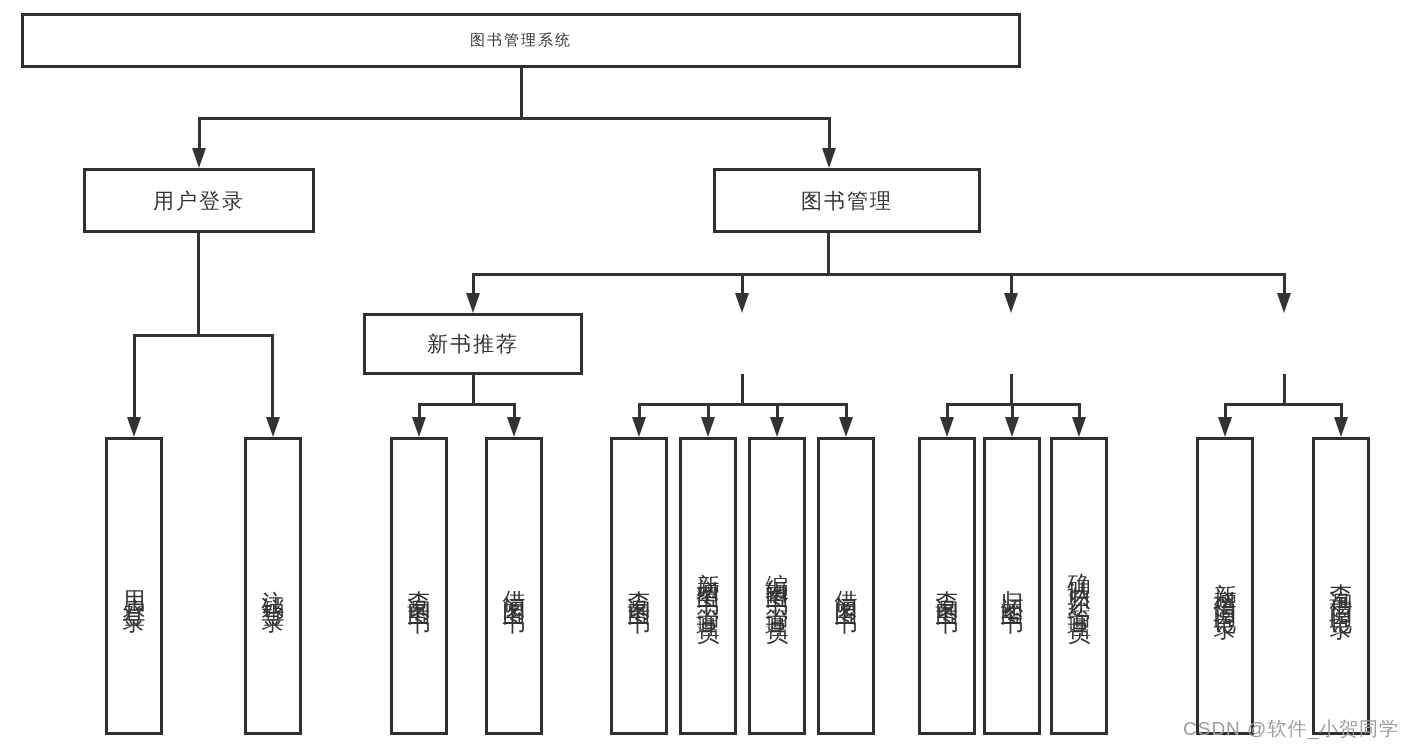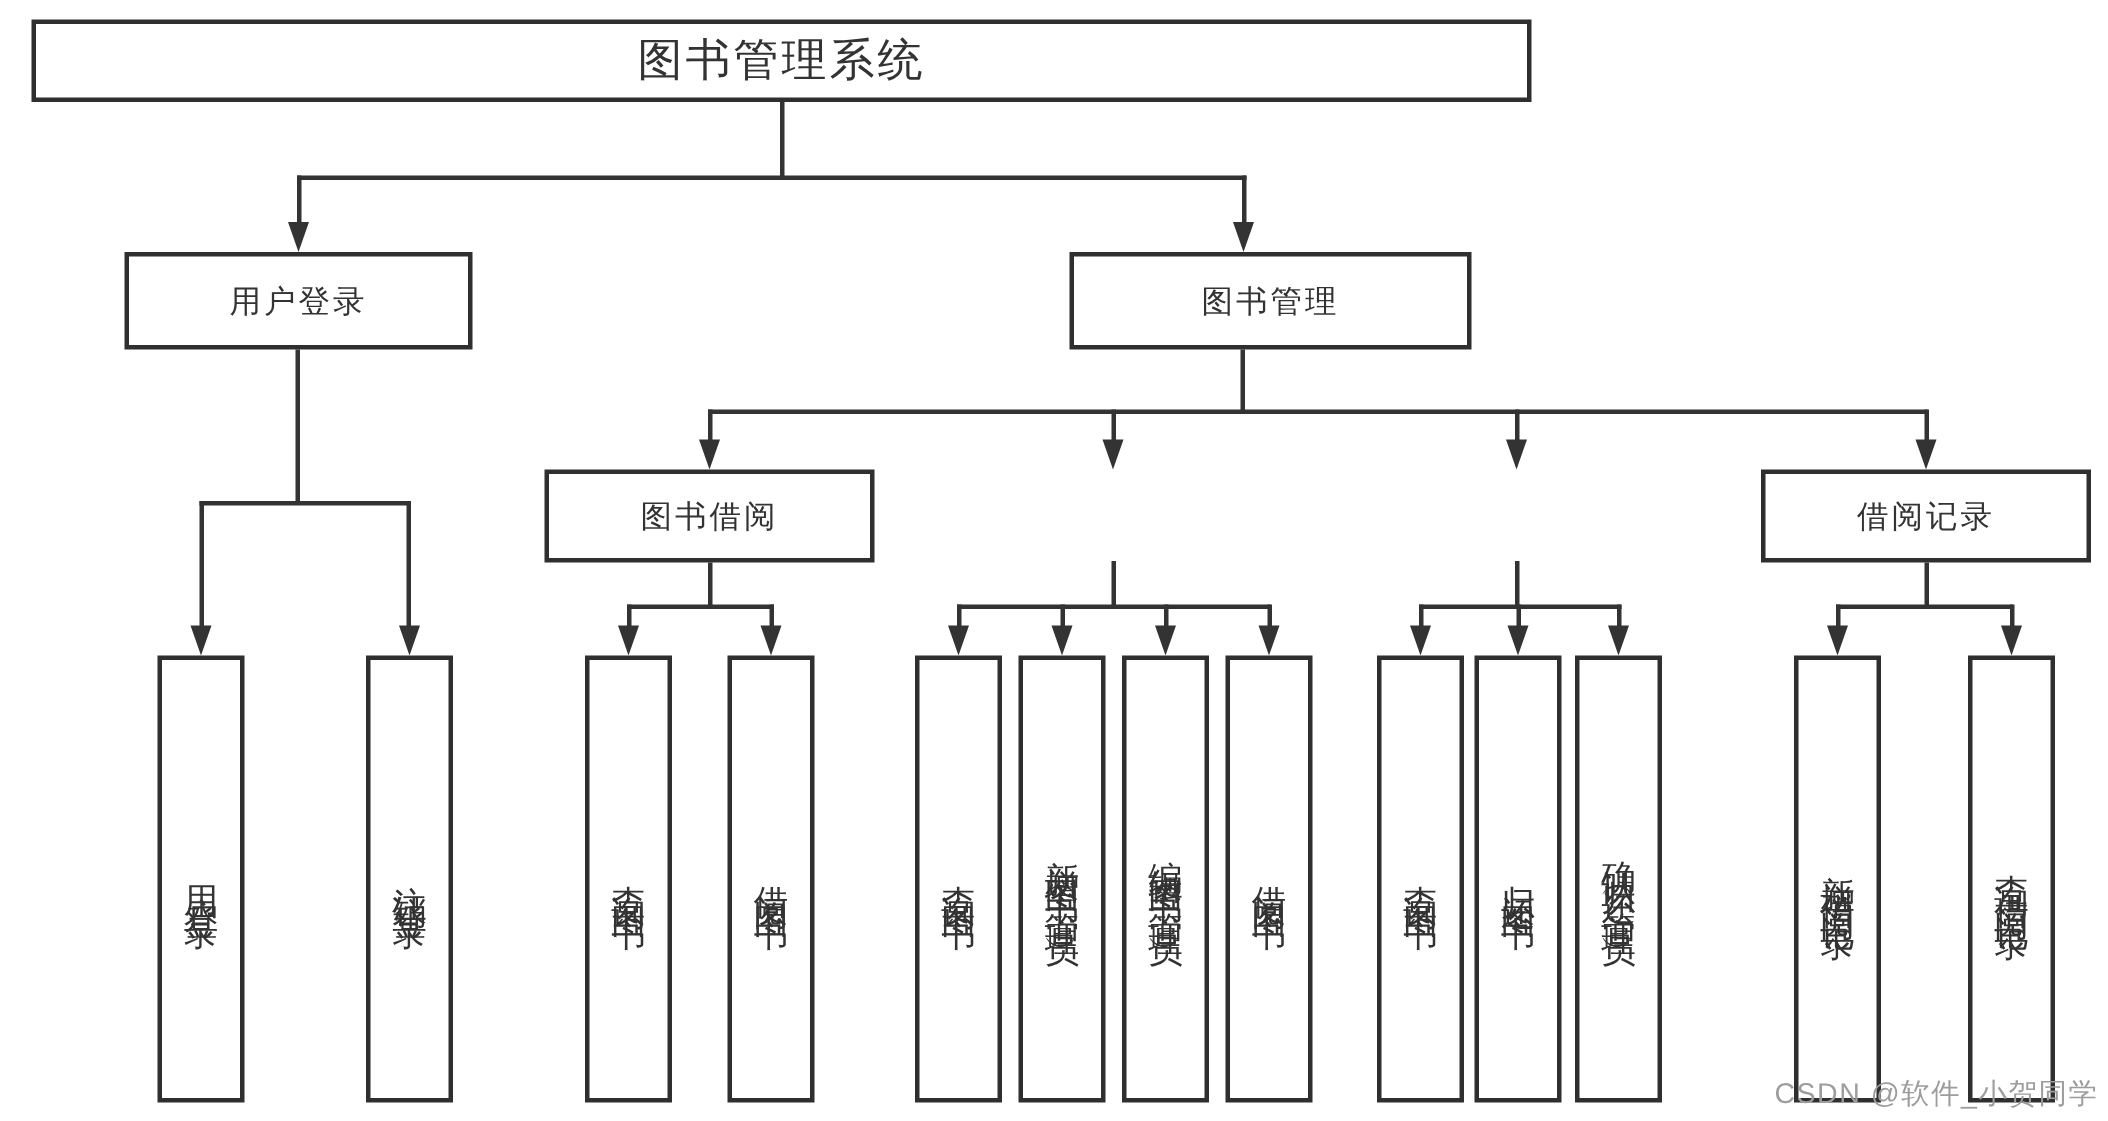--- a/index.html
+++ b/index.html
@@ -29,21 +29,21 @@
   }
   
   .hbox{
     position:absolute;
     background:#fff;
     border:3px solid var(--border);
     display:flex;align-items:center;justify-content:center;
     font-size:21px;letter-spacing:2px;color:var(--text);
     white-space:nowrap;
   }
-  .root{font-size:30px;}
+  .root{font-size:15px;}
   
   .vbox{
     position:absolute;
     width:58px;height:298px;top:437px;
     background:#fff;
     border:3px solid var(--border);
     display:flex;align-items:center;justify-content:center;
   }
   .vbox span{
     writing-mode:vertical-rl;
@@ -131,24 +131,21 @@
   </div>
 
   <div class="hbox" style="left:83px;top:168px;width:232px;height:65px">
     <span>用户登录</span>
   </div>
   <div class="hbox" style="left:713px;top:168px;width:268px;height:65px">
     <span>图书管理</span>
   </div>
 
   <div class="hbox" style="left:363px;top:313px;width:220px;height:62px">
-    <span>图书借阅</span>
-  </div>
-  <div class="hbox" style="left:1174px;top:313px;width:220px;height:62px">
-    <span>借阅记录</span>
+    <span>新书推荐</span>
   </div>
 
   <div class="vbox" style="left:105px">
     <span>用户登录</span>
   </div>
   <div class="vbox" style="left:244px">
     <span>注销登录</span>
   </div>
 
   <div class="vbox" style="left:390px">

